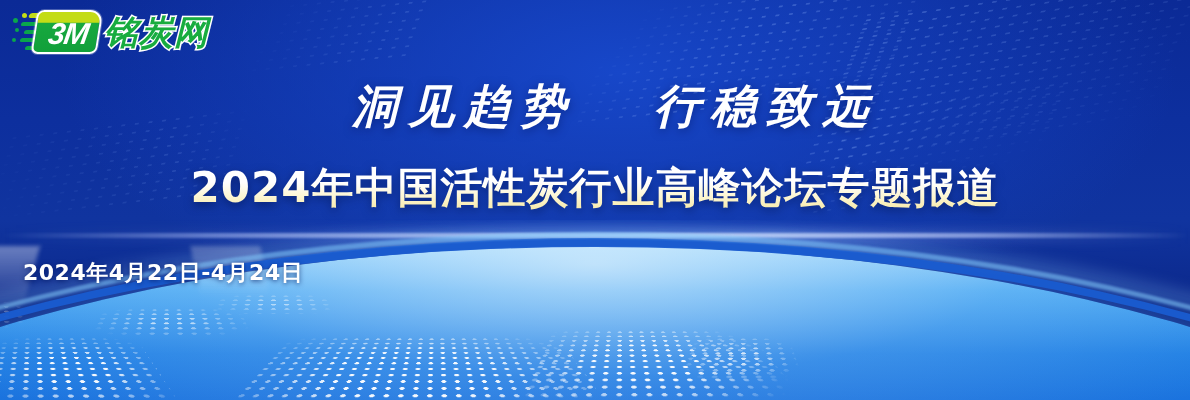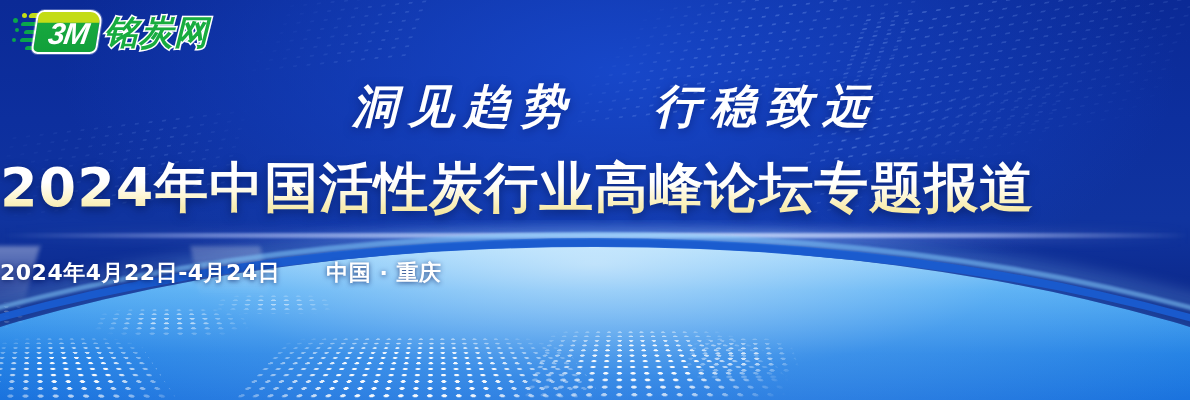--- a/index.html
+++ b/index.html
@@ -159,38 +159,40 @@
     letter-spacing:10px;
     text-shadow:0 2px 10px rgba(0,20,90,.55);
     white-space:nowrap;
     margin-left:40px;
   }
   .slogan .gap{display:inline-block;width:26px;}
 
   
   .title{
     position:absolute;left:0;right:0;top:152px;
+    text-align:center;
     font-family:"DejaVu Sans","Liberation Sans",sans-serif;
-    font-size:54px;line-height:72px;font-weight:bold;
+    font-size:42px;line-height:72px;font-weight:bold;
     letter-spacing:1px;white-space:nowrap;
     background:linear-gradient(180deg,#ffffff 0%,#ffffff 42%,#fdf6d2 62%,#f6e9a6 82%,#efdd86 100%);
     -webkit-background-clip:text;background-clip:text;
     color:transparent;-webkit-text-fill-color:transparent;
     filter:drop-shadow(0 3px 5px rgba(2,16,70,.55));
   }
 
   
   .meta{
     position:absolute;left:0;right:0;top:258px;
-    display:flex;justify-content:flex-start;align-items:center;gap:46px;
+    display:flex;justify-content:space-between;align-items:center;gap:46px;
     color:#ffffff;
     font-family:"DejaVu Sans","Liberation Sans",sans-serif;
     font-size:22px;line-height:30px;font-weight:bold;letter-spacing:.5px;
     text-shadow:0 1px 5px rgba(5,25,95,.75);
     white-space:nowrap;
+    padding-left:23px;
   }
 </style>
 </head>
 <body>
 
 <div id="banner">
 
   <div class="bgdots">
     <div class="patch p1"></div>
     <div class="patch p2"></div>
@@ -245,16 +247,15 @@
   <div class="slogan">
     <span>洞见趋势</span>
     <span class="gap"></span>
     <span>行稳致远</span>
   </div>
 
   <div class="title">2024年中国活性炭行业高峰论坛专题报道</div>
 
   <div class="meta">
     <span>2024年4月22日-4月24日</span>
-    <span>中国 · 重庆</span>
   </div>
 
 </div>
 
 </body></html>

